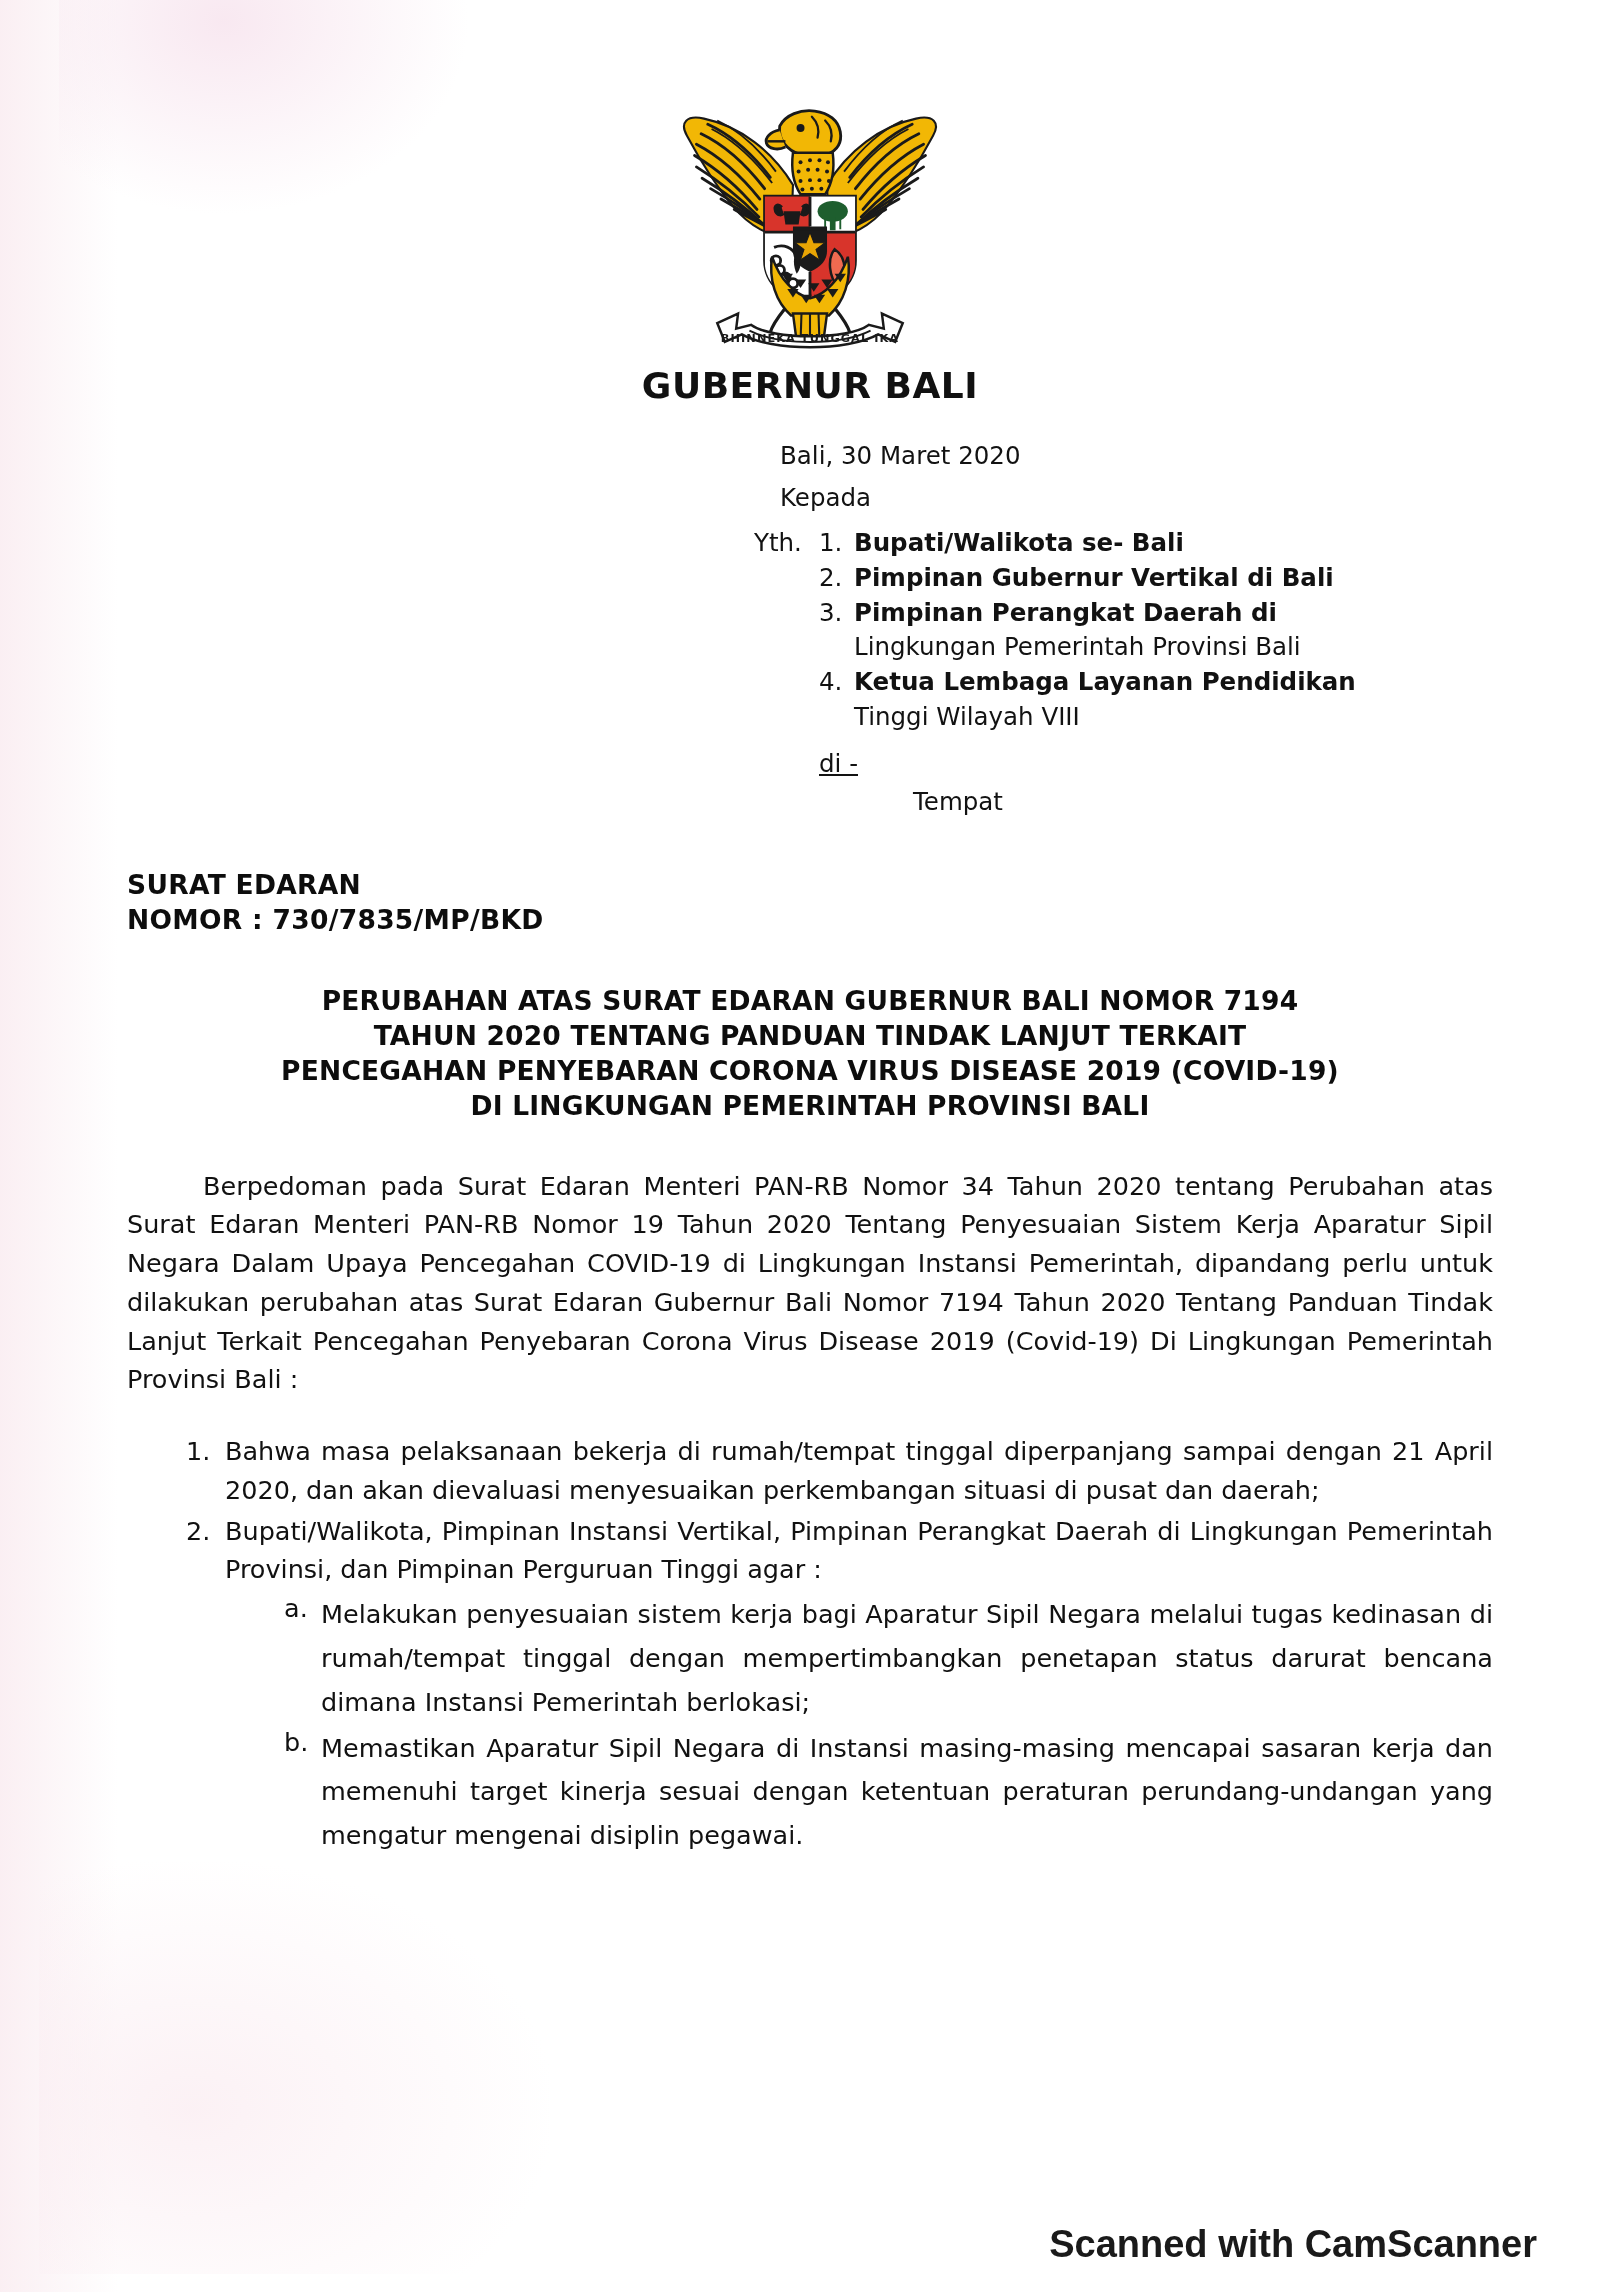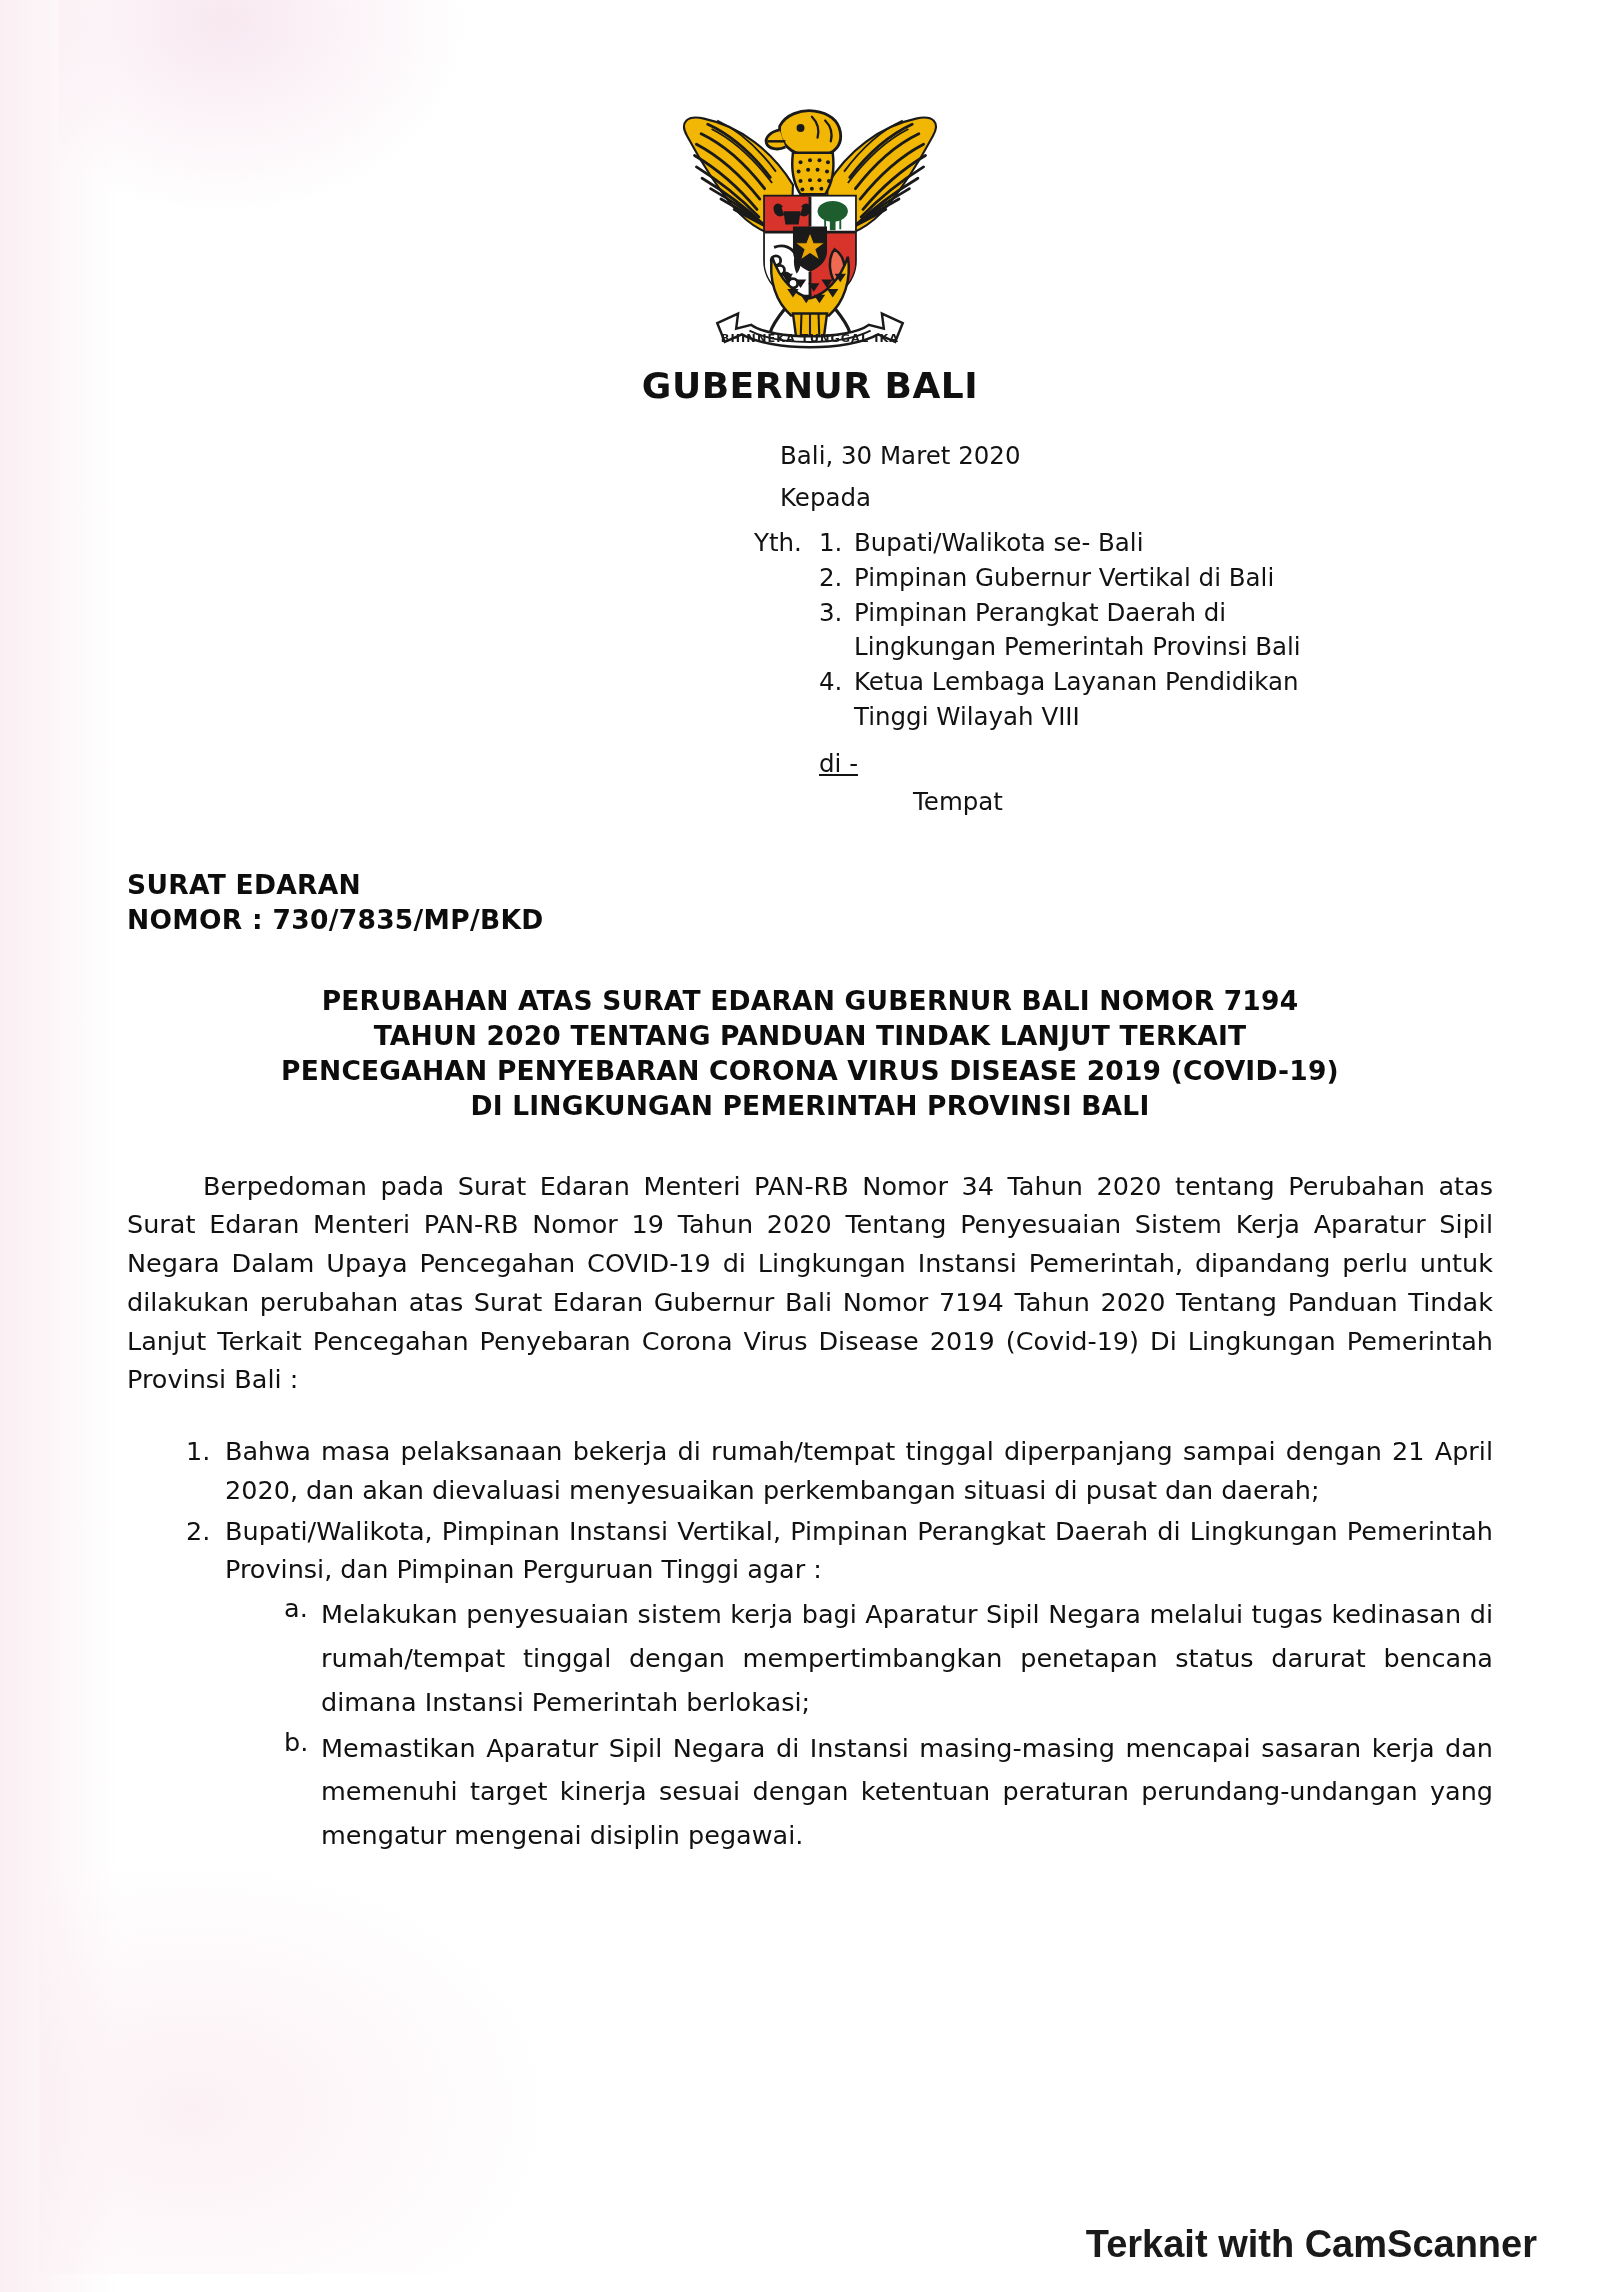--- a/index.html
+++ b/index.html
@@ -94,21 +94,21 @@
     padding: 0;
     list-style: none;
   }
   .yth-item {
     display: flex;
   }
   .yth-num {
     width: 35px;
     flex: 0 0 35px;
   }
-  .yth-text { white-space: nowrap; }
+  .yth-text { white-space: nowrap; font-weight: bold; }
   .yth-cont {
     padding-left: 35px;
     white-space: nowrap;
   }
   .di-line { margin-top: 12px; text-decoration: underline; }
   .tempat-line {
     padding-left: 94px;
     margin-top: 3.9px;
   }
 
@@ -424,16 +424,16 @@
         <span class="sub-body">Melakukan penyesuaian sistem kerja bagi Aparatur Sipil Negara melalui tugas kedinasan di rumah/tempat tinggal dengan mempertimbangkan penetapan status darurat bencana dimana Instansi Pemerintah berlokasi;</span>
       </li>
       <li class="sub-item">
         <span class="sub-marker">b.</span>
         <span class="sub-body">Memastikan Aparatur Sipil Negara di Instansi masing-masing mencapai sasaran kerja dan memenuhi target kinerja sesuai dengan ketentuan peraturan perundang-undangan yang mengatur mengenai disiplin pegawai.</span>
       </li>
     </ul>
 
   </div>
 
-  <div class="camscanner">Terkait with CamScanner</div>
+  <div class="camscanner">Scanned with CamScanner</div>
 
 </div>
 
 
 </body></html>

